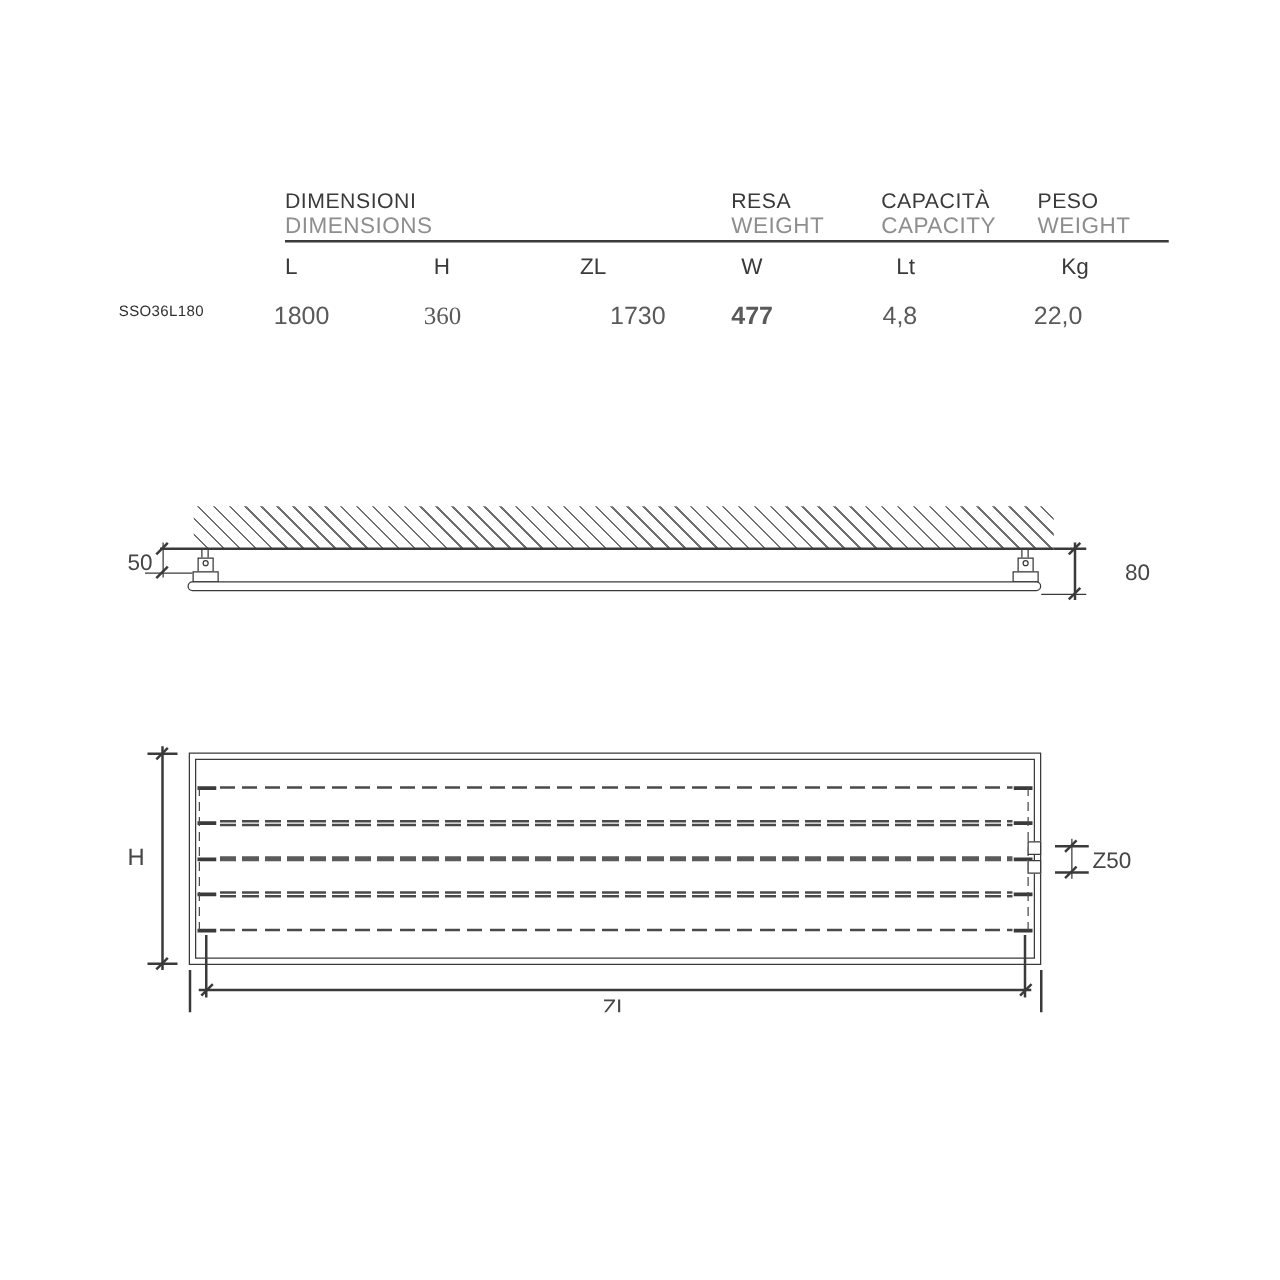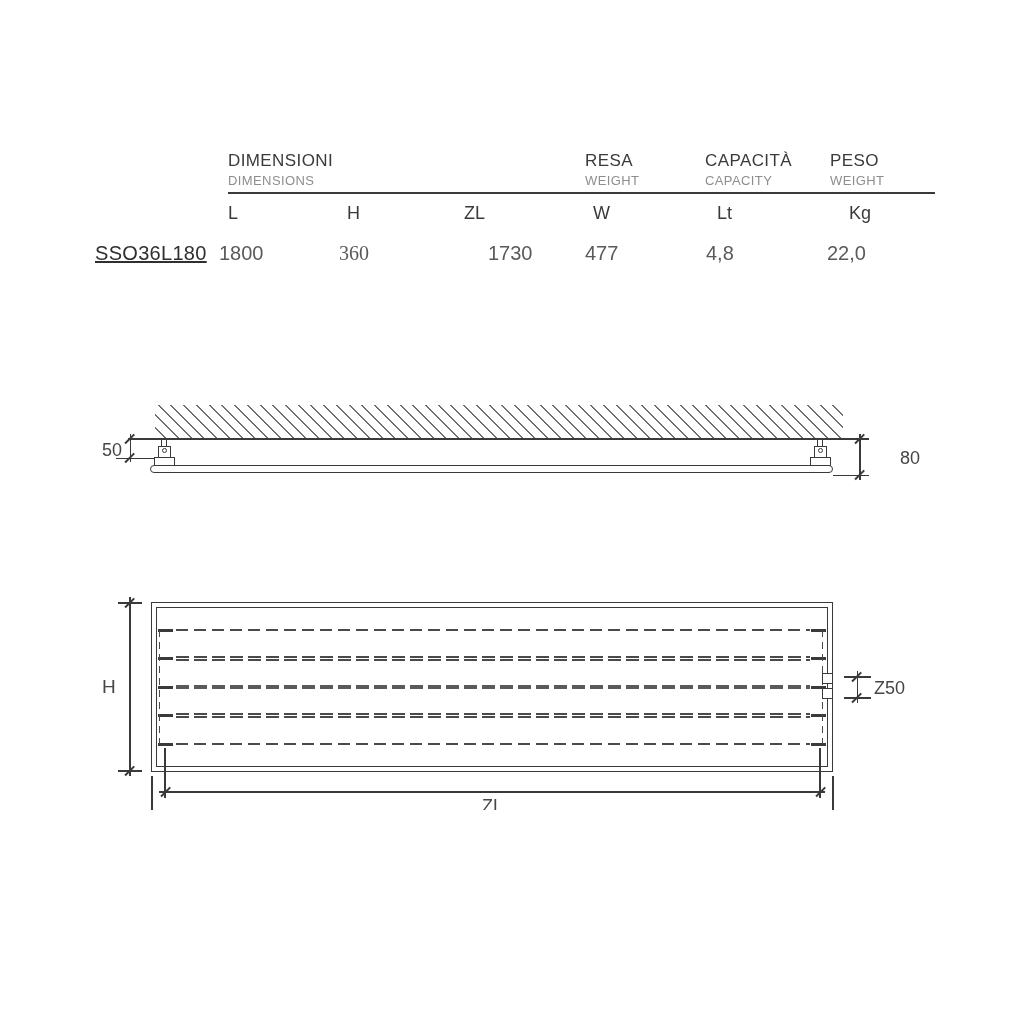--- a/index.html
+++ b/index.html
@@ -6,24 +6,24 @@
   .canvas { position:relative; width:1024px; height:810px; background:#fff; overflow:hidden;
             font-family:"Liberation Sans", sans-serif; }
   .hline { position:absolute; background:#3a3a3a; height:1.5px; }
   .vline { position:absolute; background:#3a3a3a; width:1.5px; }
   .slash { position:absolute; width:13px; height:1.6px; background:#3a3a3a; transform:rotate(-45deg); }
   .lbl   { position:absolute; color:#464646; font-size:18px; line-height:18px; white-space:nowrap; }
 
   
   .grp   { position:absolute; top:151px; display:flex; flex-direction:column; }
   .grp .it { color:#3a3a3a; font-size:17px; line-height:20px; letter-spacing:0.4px; }
-  .grp .en { color:#8e8e8e; font-size:13px; line-height:19px; letter-spacing:0.4px; }
+  .grp .en { color:#8e8e8e; font-size:18px; line-height:19px; letter-spacing:0.4px; }
   .unit  { position:absolute; top:203px; color:#3a3a3a; font-size:18px; }
   .val   { position:absolute; top:242px; color:#5a5a5a; font-size:20px; }
-  .model { position:absolute; top:242px; color:#2f2f2f; font-size:20px; letter-spacing:0.3px;text-decoration:underline; }
+  .model { position:absolute; top:242px; color:#2f2f2f; font-size:12px; letter-spacing:0.3px; }
 
   
   .hatch { position:absolute; left:155px; top:405px; width:688px; height:34px; overflow:hidden;
            background:repeating-linear-gradient(45deg, transparent 0 7.6px, #6f6f6f 7.6px 9px); }
   .box   { position:absolute; background:#fff; border:1.5px solid #3a3a3a; box-sizing:border-box; }
   .screw-circle { position:absolute; width:5px; height:5px; border:1.2px solid #3a3a3a; border-radius:50%;
                   box-sizing:border-box; background:#fff; }
   .stem  { position:absolute; width:6px; height:7px; border-left:1.3px solid #3a3a3a;
            border-right:1.3px solid #3a3a3a; box-sizing:border-box; }
   .bar   { position:absolute; left:150px; top:465px; width:683px; height:8px; background:#fff;
@@ -77,21 +77,21 @@
     <span class="unit" style="left:464px;">ZL</span>
     <span class="unit" style="left:593px;">W</span>
     <span class="unit" style="left:717px;">Lt</span>
     <span class="unit" style="left:849px;">Kg</span>
 
     <div>
       <span class="model" style="left:95px;">SSO36L180</span>
       <span class="val" style="left:219px;">1800</span>
       <span class="val" style="left:339px;font-family:Liberation Serif, serif;">360</span>
       <span class="val" style="left:488px;">1730</span>
-      <span class="val" style="left:585px;">477</span>
+      <span class="val" style="left:585px;font-weight:bold;">477</span>
       <span class="val" style="left:706px;">4,8</span>
       <span class="val" style="left:827px;">22,0</span>
     </div>
   </div>
 
   <div>
 
     <div class="hatch"></div>
     <div class="hline" style="left:128px; top:438px; width:715px; height:2px;"></div>
 

